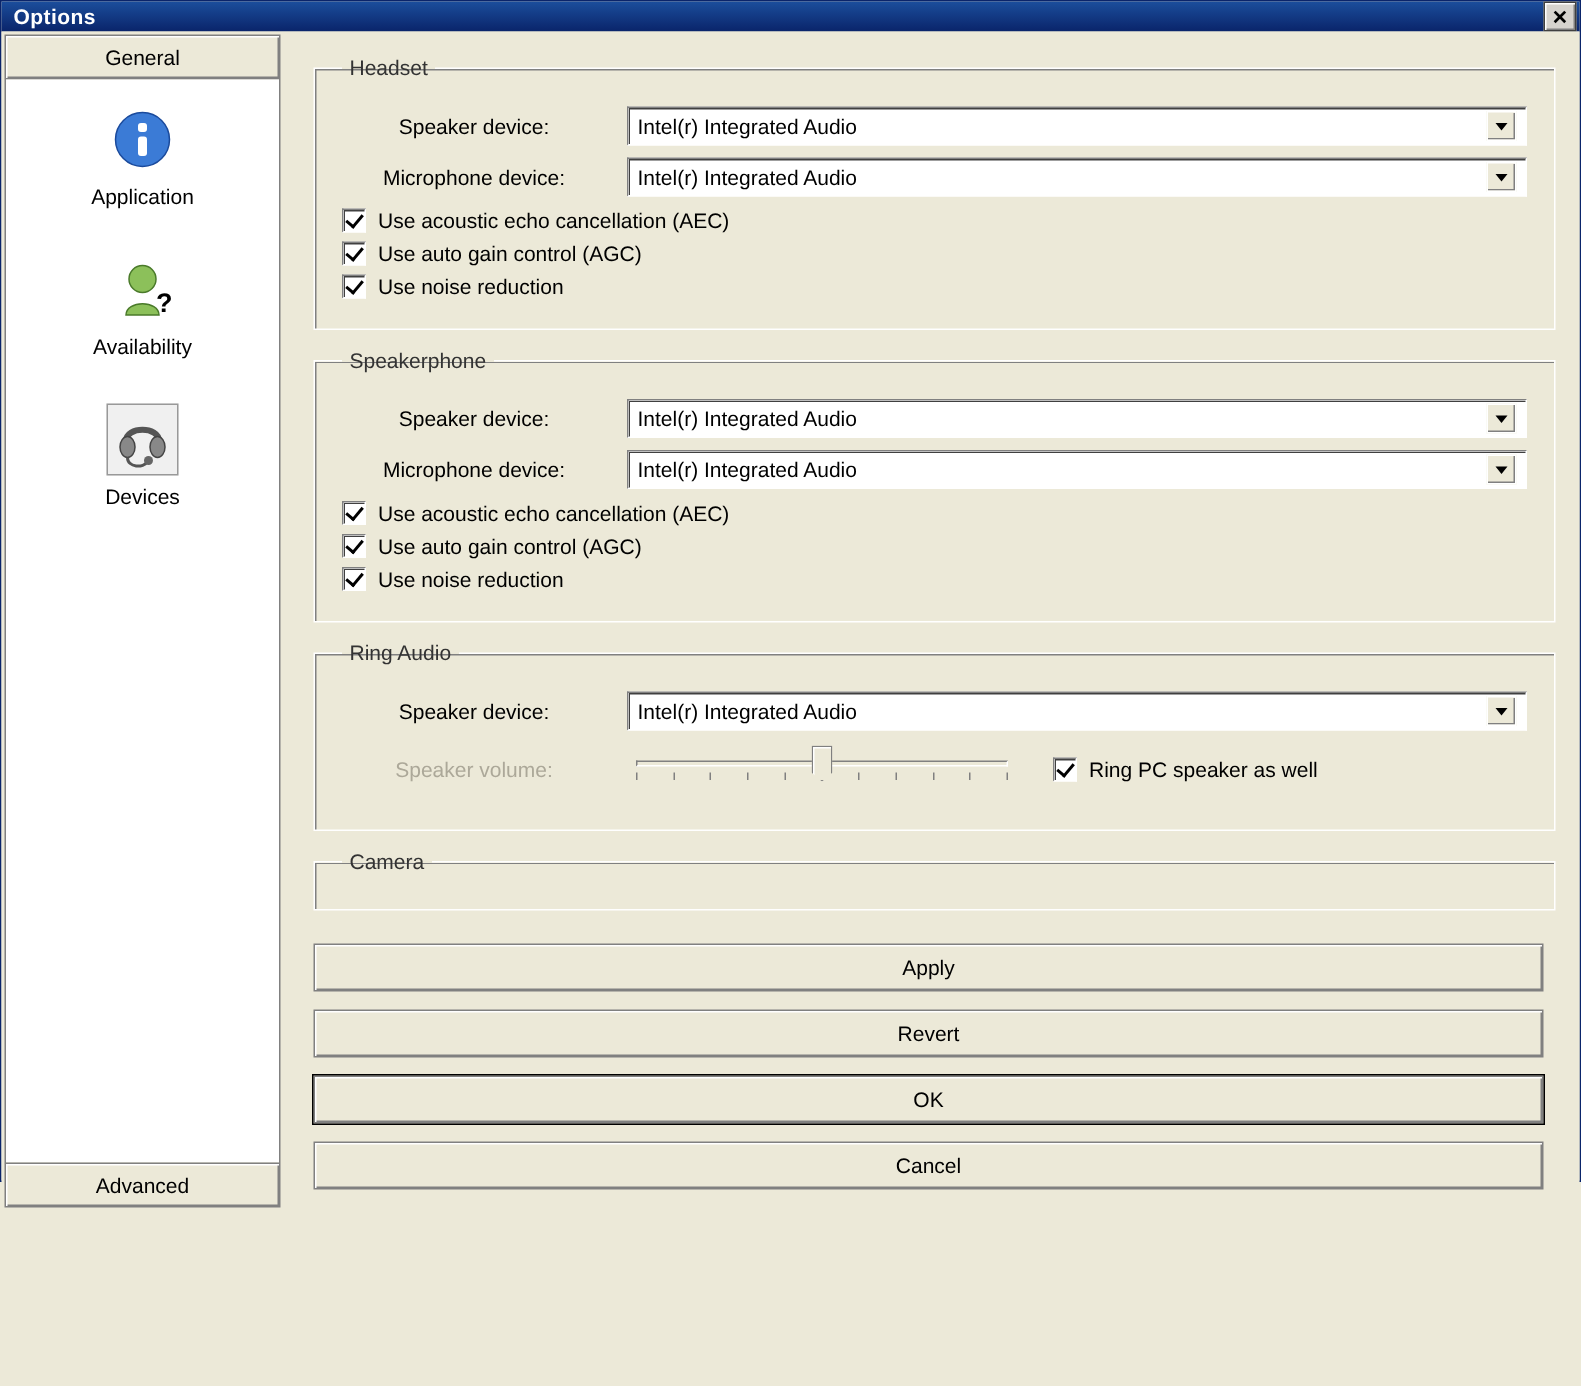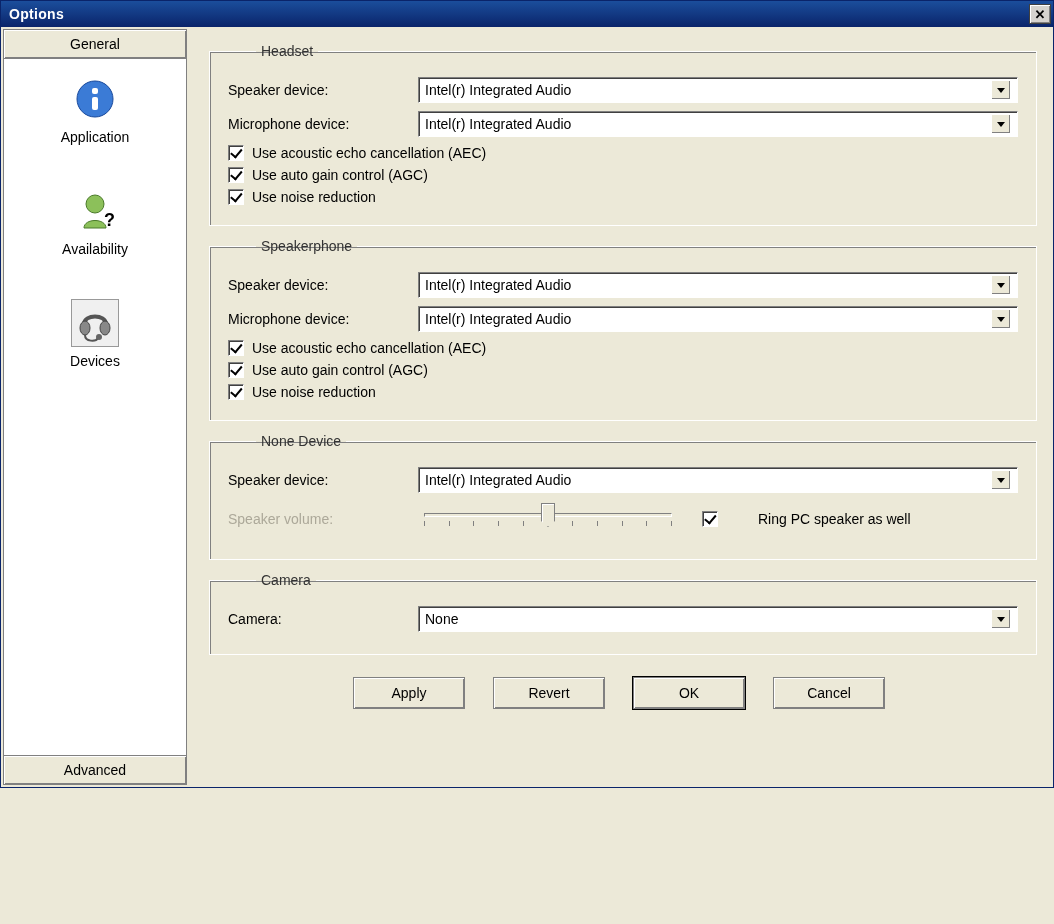--- a/index.html
+++ b/index.html
@@ -81,21 +81,21 @@
       font-size: 14px;
       box-shadow: inset 1px 1px 0 #fff, inset -1px -1px 0 #808080;
     }
     .sidebar-items {
       flex: 1;
       background: #fff;
       padding: 12px 4px;
       display: flex;
       flex-direction: column;
       align-items: center;
-      gap: 34px;
+      gap: 22px;
     }
     .sidebar-item {
       display: flex;
       flex-direction: column;
       align-items: center;
       gap: 6px;
       cursor: pointer;
       text-align: center;
       font-size: 14px;
       padding: 4px;
@@ -121,30 +121,29 @@
     fieldset {
       border: 1px solid #fff;
       box-shadow: inset 1px 1px 0 #808080;
       margin: 0 0 12px 0;
       padding: 10px 18px 14px 18px;
     }
     legend {
       padding: 0 5px;
       color: #333;
       font-size: 14px;
-      margin-left: 28px;
     }
     .form-row {
       display: flex;
       align-items: center;
       margin: 8px 0;
     }
     .form-label {
       width: 190px;
-      text-align: left;
+      text-align: center;
       padding-right: 14px;
       font-size: 14px;
     }
     .form-label.disabled { color: #aca899; }
     .dropdown {
       flex: 1;
       height: 26px;
       background: #fff;
       border-top: 1px solid #808080;
       border-left: 1px solid #808080;
@@ -246,27 +245,27 @@
     }
     .ring-row {
       display: flex;
       align-items: center;
     }
     .ring-checkbox {
       display: flex;
       align-items: center;
       margin-left: 24px;
       font-size: 14px;
-      gap: 32px;
     }
     .button-bar {
       display: flex;
       justify-content: center;
-      gap: 28px;
+      gap: 12px;
       padding: 10px 8px 4px 0;
+      flex-direction: column;
     }
     .btn {
       min-width: 112px;
       height: 32px;
       background: #ece9d8;
       border: 1px solid #808080;
       box-shadow: inset 1px 1px 0 #fff, inset -1px -1px 0 #808080;
       font-size: 14px;
       cursor: pointer;
       display: flex;
@@ -398,21 +397,21 @@
           <div class="chk checked"></div>
           <span>Use auto gain control (AGC)</span>
         </div>
         <div class="checkbox-row">
           <div class="chk checked"></div>
           <span>Use noise reduction</span>
         </div>
       </fieldset>
 
       <fieldset>
-        <legend>None Device</legend>
+        <legend>Ring Audio</legend>
         <div class="form-row">
           <div class="form-label">Speaker device:</div>
           <div class="dropdown">
             <span>Intel(r) Integrated Audio</span>
             <div class="dd-button">
                 <div class="dd-arrow"></div>
               </div>
           </div>
         </div>
         <div class="form-row ring-row">
@@ -436,29 +435,20 @@
           </div>
           <div class="ring-checkbox">
             <div class="chk checked"></div>
             <span>Ring PC speaker as well</span>
           </div>
         </div>
       </fieldset>
 
       <fieldset>
         <legend>Camera</legend>
-        <div class="form-row">
-          <div class="form-label">Camera:</div>
-          <div class="dropdown">
-            <span>None</span>
-            <div class="dd-button">
-                <div class="dd-arrow"></div>
-              </div>
-          </div>
-        </div>
       </fieldset>
 
       <div class="button-bar">
         <div class="btn">Apply</div>
         <div class="btn">Revert</div>
         <div class="btn default">OK</div>
         <div class="btn">Cancel</div>
       </div>
 
     </div>

